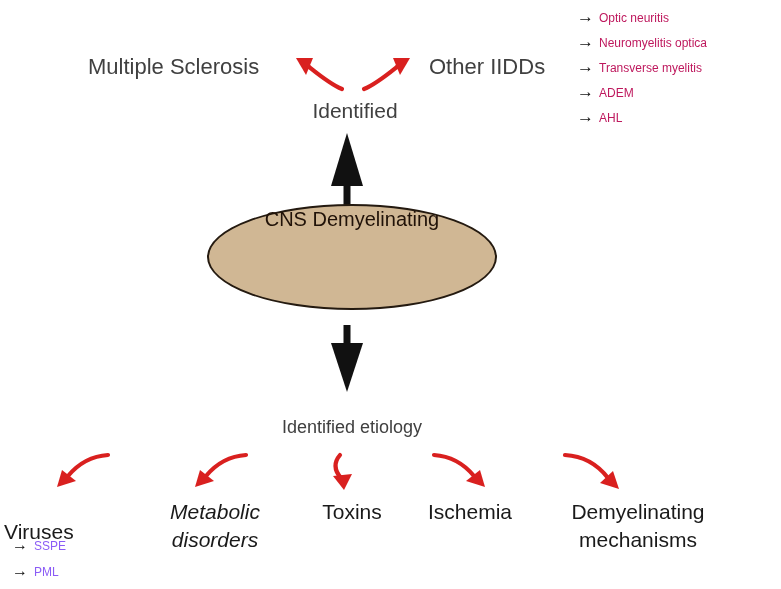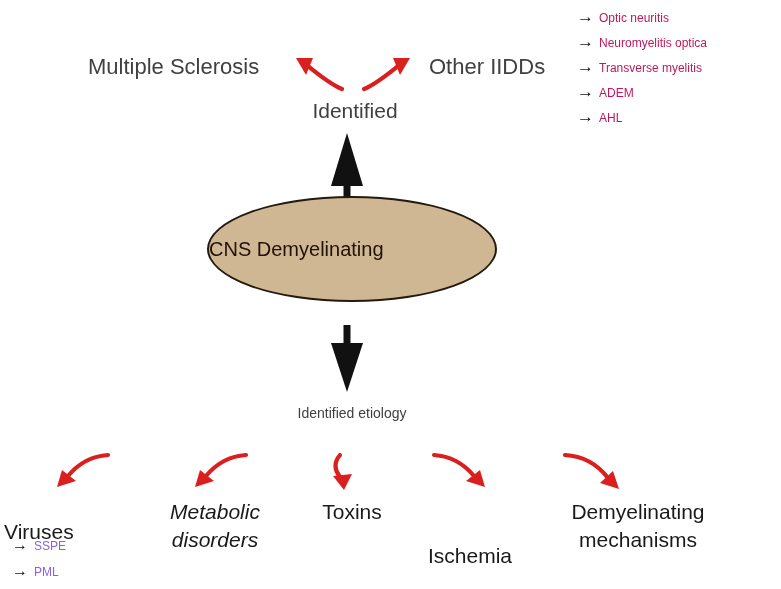--- a/index.html
+++ b/index.html
@@ -66,58 +66,59 @@
   .iidd-text {
     font-size: 12px;
     color: #be185d;
     white-space: nowrap;
   }
 
   
   #cns-ellipse {
     position: absolute;
     left: 207px;
-    top: 196px;
+    top: 204px;
     width: 290px;
     height: 106px;
     background: #d0b794;
     border: 2px solid #241a10;
     border-radius: 50%;
     box-sizing: border-box;
     display: flex;
+    flex-direction: column;
     align-items: center;
     justify-content: flex-start;
   }
   #cns-ellipse span {
     font-size: 20px;
     color: #201208;
     line-height: 1.32;
     text-align: center;
     white-space: nowrap;
   }
 
   
   #etiology-label {
     left: 352px;
-    top: 405px;
-    font-size: 14px;
+    top: 417px;
+    font-size: 18px;
   }
 
   
   .cause {
     position: absolute;
     text-align: center;
     font-size: 21px;
     line-height: 1.32;
     color: #1a1a1a;
   }
   #cause-viruses   { left: 4px;   top: 498px; width: 110px; text-align: left; margin-top: 20px; }
   #cause-metabolic { left: 150px; top: 498px; width: 130px; font-style: italic; }
   #cause-toxins    { left: 300px; top: 498px; width: 104px; }
-  #cause-ischemia  { left: 410px; top: 498px; width: 120px; margin-top: 44px; }
+  #cause-ischemia  { left: 410px; top: 498px; width: 120px; }
   #cause-immuno    { left: 548px; top: 498px; width: 180px; }
 
   
   #virus-sub {
     position: absolute;
     left: 12px;
     top: 532px;
   }
   .sub-row {
     display: flex;

